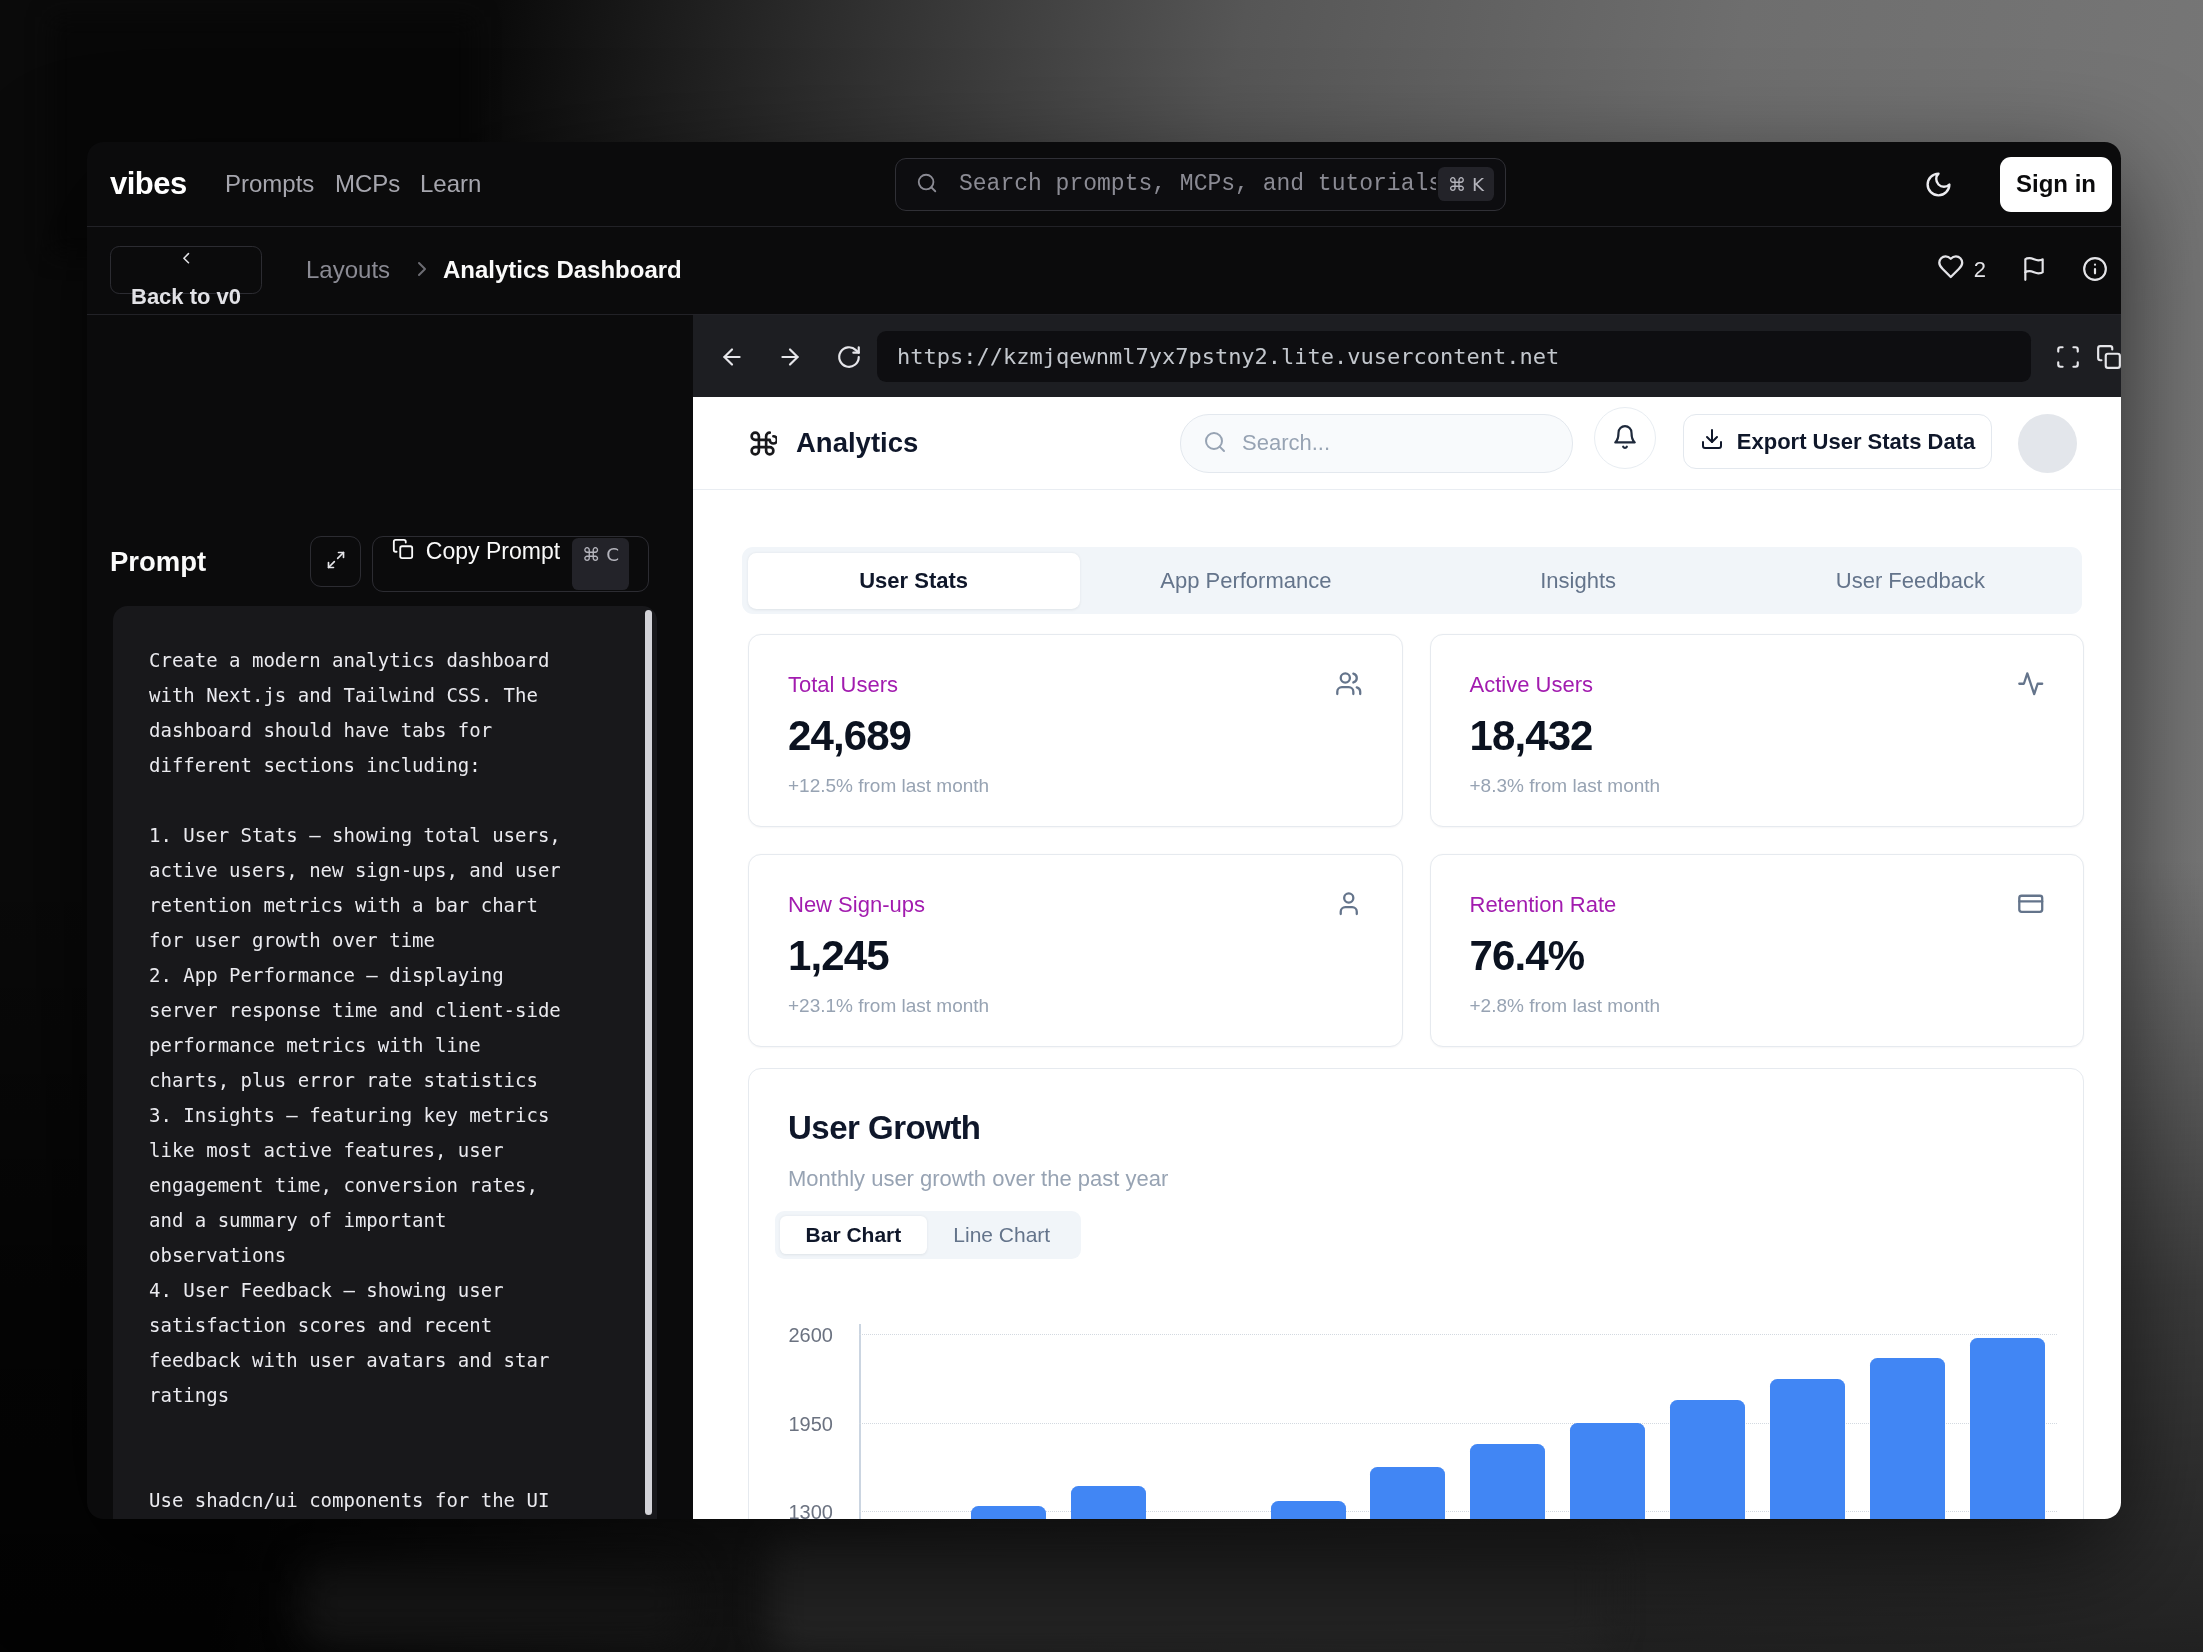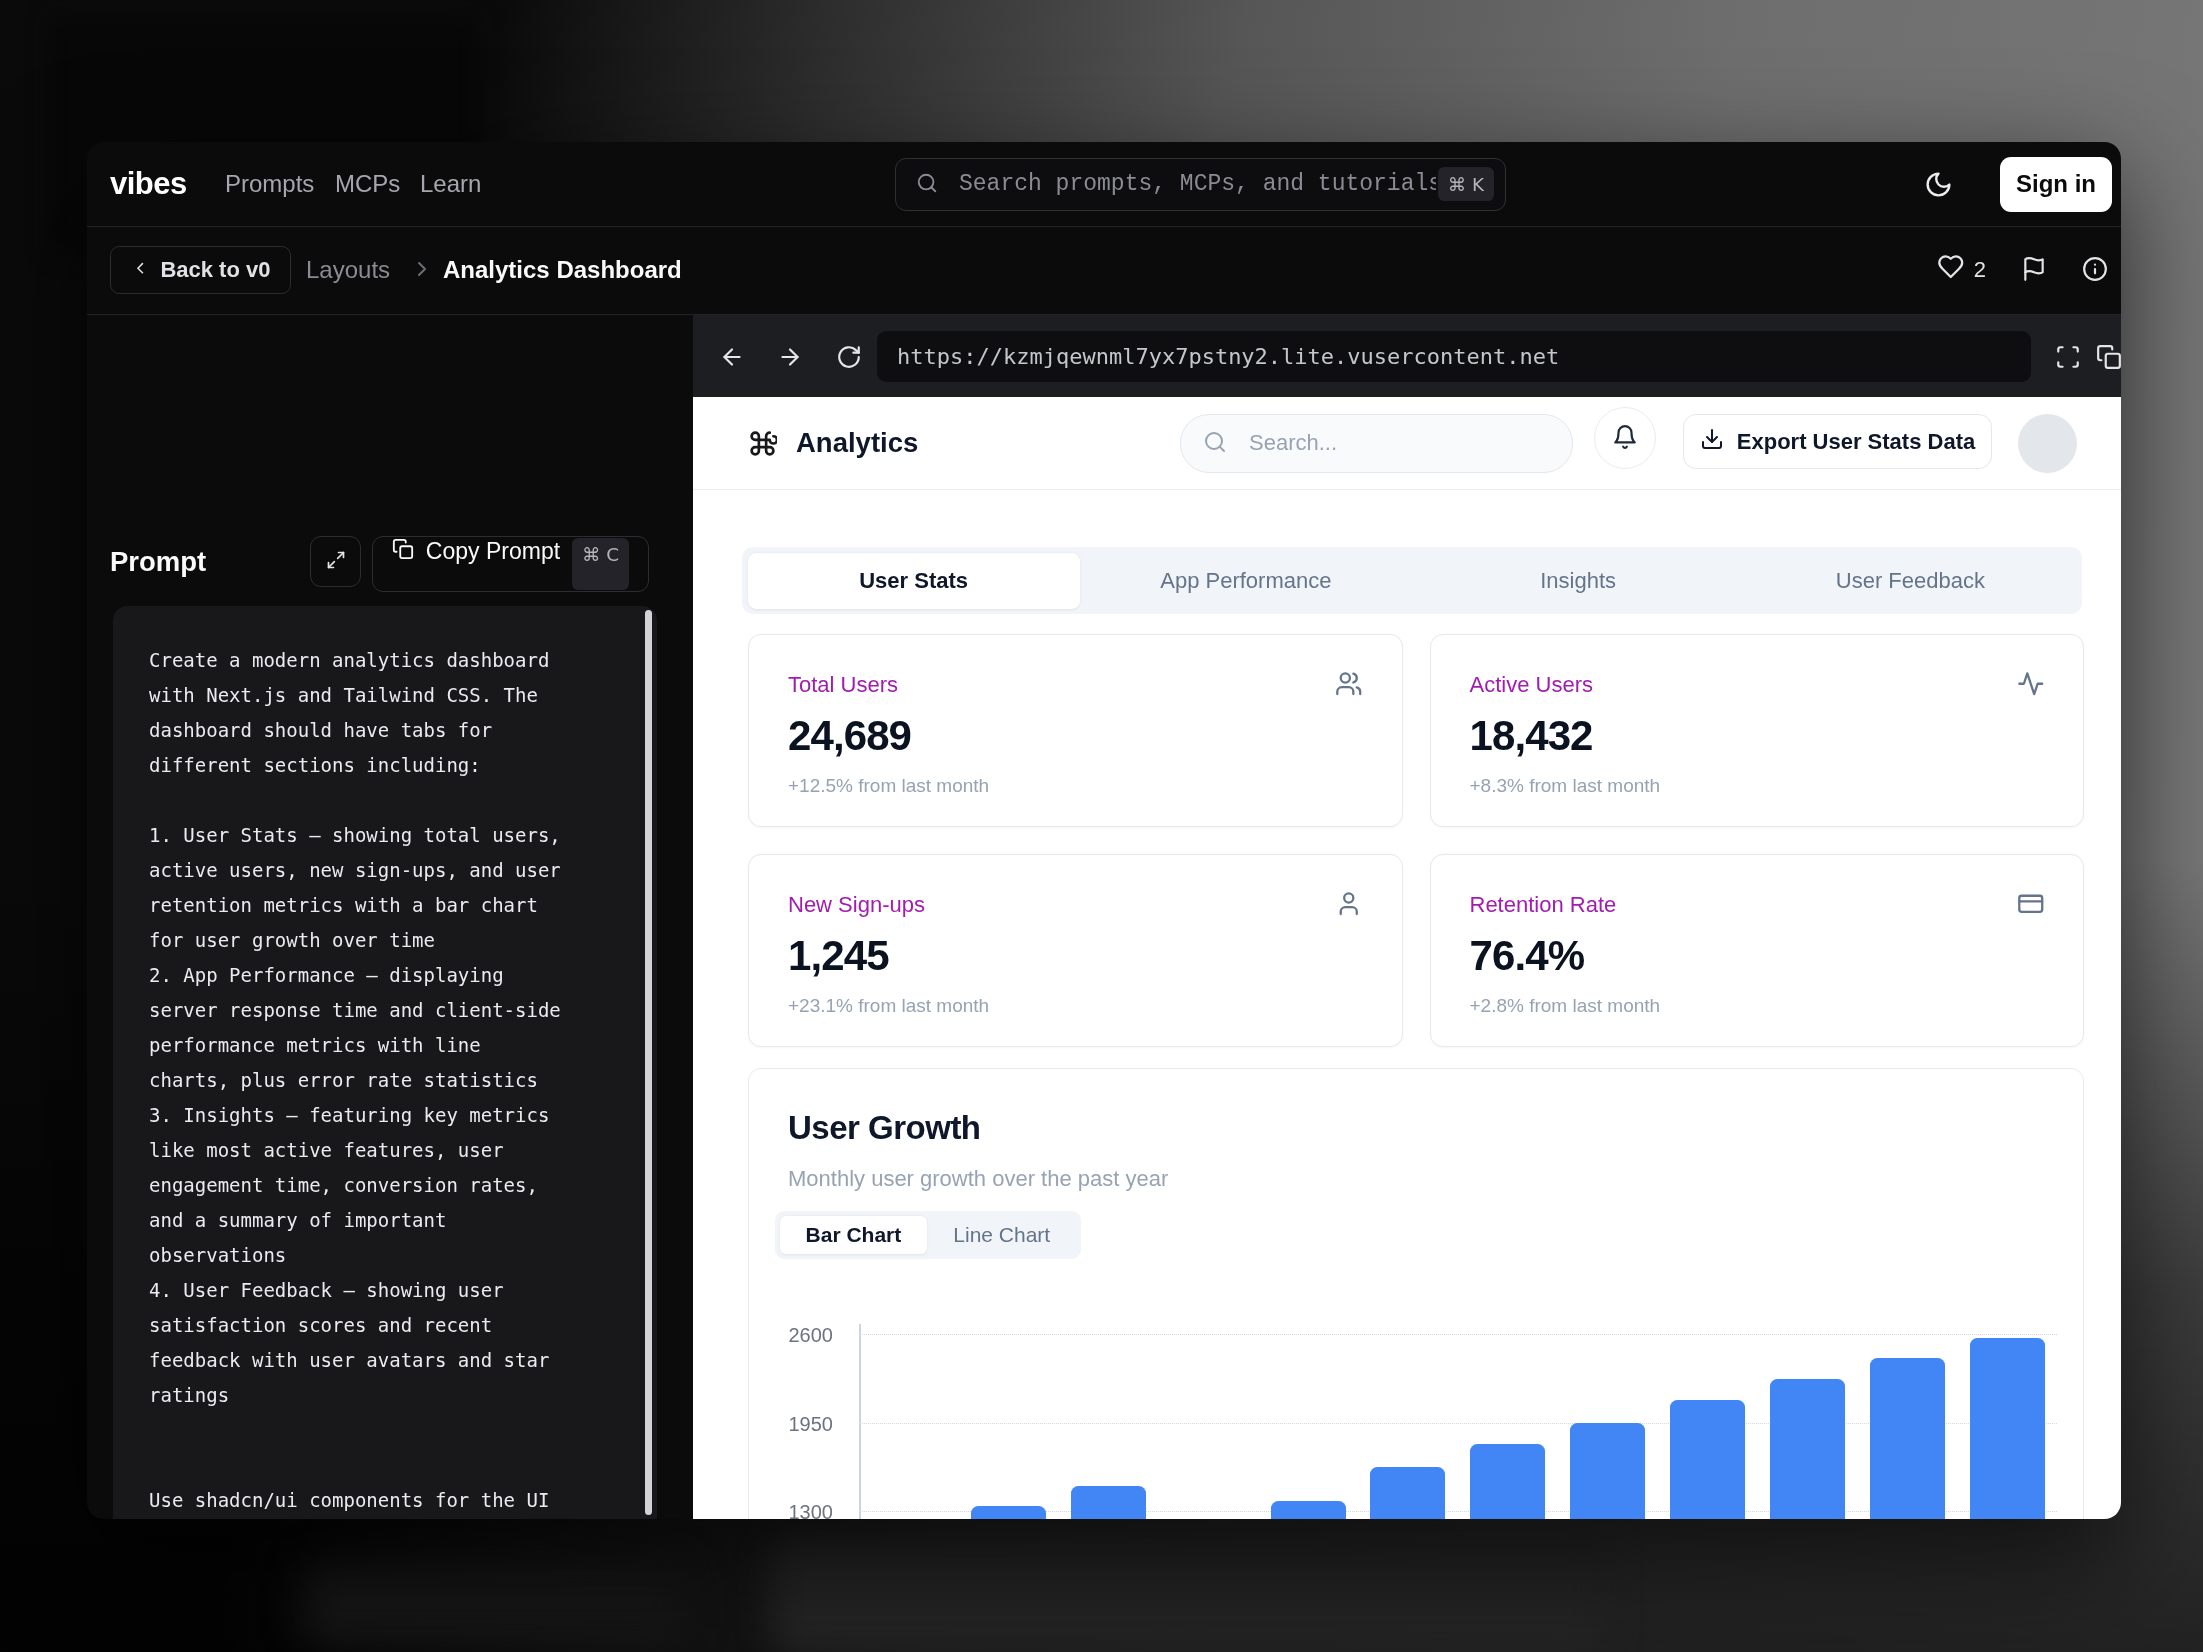--- a/index.html
+++ b/index.html
@@ -20,21 +20,21 @@
   .logo{position:absolute;left:23px;top:0;height:84px;line-height:84px;color:#fff;font-size:31px;font-weight:800;letter-spacing:-0.5px;}
   .navlink{position:absolute;top:0;height:84px;line-height:84px;color:#a6a6ae;font-size:24px;}
   .nav-search{position:absolute;left:808px;top:15.6px;width:611px;height:53px;background:#0d0d10;border:0.9px solid #303036;border-radius:11px;display:flex;align-items:center;box-sizing:border-box;padding:0 11px 0 20px;color:#8b8b94;}
   .nav-search input{flex:1;background:transparent;border:0;outline:0;color:#c6c6cd;font-size:23px;font-family:Liberation Mono, monospace;margin-left:19px;}
   .nav-search input::placeholder{color:#8b8b94;}
   .kbd{background:#232329;color:#b4b4bc;border-radius:6.4px;font-size:18.4px;padding:6.4px 10px;font-family:"DejaVu Sans",sans-serif;white-space:nowrap;}
   .moon{position:absolute;left:1837px;top:27.5px;color:#ececf0;}
   .signin{position:absolute;left:1913px;top:14.7px;width:112px;height:55px;background:#fff;color:#0b0b0c;border:0;border-radius:11px;font-size:24px;font-weight:600;font-family:"Liberation Sans",sans-serif;}
   
   .crumbbar{position:absolute;left:0;top:84px;width:100%;height:88px;border-bottom:0.9px solid #222227;}
-  .backbtn{position:absolute;left:23px;top:20px;height:48px;display:flex;align-items:center;gap:11px;padding:0 20px;border:0.9px solid #2c2c32;border-radius:9.2px;color:#e2e2e6;font-size:22px;font-weight:600;background:transparent;box-sizing:border-box;}
+  .backbtn{position:absolute;left:23px;top:20px;height:48px;display:flex;align-items:center;gap:11px;padding:0 20px;border:0.9px solid #2c2c32;border-radius:9.2px;color:#e2e2e6;font-size:22px;font-weight:600;background:transparent;box-sizing:border-box;flex-direction:column;}
   .crumb-sec{position:absolute;left:219px;top:0;height:88px;line-height:88px;color:#8b8b94;font-size:24px;}
   .crumb-chev{position:absolute;left:323px;top:31px;color:#6c6c73;}
   .crumb-page{position:absolute;left:356px;top:0;height:88px;line-height:88px;color:#fafafa;font-size:24px;font-weight:600;}
   .crumb-actions{position:absolute;right:13px;top:0;height:88px;display:flex;align-items:center;gap:35px;color:#e4e4e8;}
   .like{display:flex;align-items:center;gap:9.2px;font-size:22px;color:#e4e4e8;}
   
   .ppanel{position:absolute;left:0;top:173px;width:606px;bottom:0;}
   .ptitle{position:absolute;left:23px;top:221px;height:51px;line-height:51px;color:#fafafa;font-size:27.5px;font-weight:600;}
   .pbtn{position:absolute;top:221px;border:0.9px solid #2c2c32;border-radius:11px;background:transparent;color:#e6e6ea;box-sizing:border-box;}
   .expand{left:223px;width:51px;height:51px;}
@@ -47,21 +47,21 @@
   .preview{position:absolute;left:606px;top:173px;right:0;bottom:0;background:#1d1e22;}
   .chrome{position:absolute;left:0;top:0;width:100%;height:82px;color:#e6e6ea;}
   .chrome .nava{position:absolute;top:28.5px;}
   .urlbar{position:absolute;left:184px;top:15.6px;width:1154px;height:51px;background:#0e0e11;border-radius:9.2px;color:#c3c7cd;font-size:22px;font-family:"DejaVu Sans Mono",monospace;line-height:51px;padding-left:20px;box-sizing:border-box;white-space:nowrap;overflow:hidden;}
   
   .dash{position:absolute;left:0;top:82px;width:100%;height:1123px;background:#fff;color:#0f172a;}
   .dhead{position:absolute;left:0;top:0;width:100%;height:92px;border-bottom:0.9px solid #e9edf2;}
   .dlogo{position:absolute;left:55px;top:32px;color:#18181b;}
   .dtitle{position:absolute;left:103px;top:0;height:92px;line-height:92px;font-size:27.5px;font-weight:700;}
   .dsearch{position:absolute;left:487px;top:16.5px;width:393px;height:59px;border:0.9px solid #e3e8ee;background:#f8fafc;border-radius:29px;display:flex;align-items:center;padding:0 22px;box-sizing:border-box;color:#97a3b3;}
-  .dsearch input{flex:1;background:transparent;border:0;outline:0;font-size:22px;color:#737373;margin-left:20px;font-family:"Liberation Sans",sans-serif;}
+  .dsearch input{flex:1;background:transparent;border:0;outline:0;font-size:22px;color:#737373;margin-left:13px;font-family:"Liberation Sans",sans-serif;}
   .dsearch input::placeholder{color:#97a3b3;}
   .bell{position:absolute;left:901px;top:10px;width:62px;height:62px;border:0.9px solid #e8edf2;border-radius:50%;background:#fff;color:#1e293b;display:flex;align-items:center;justify-content:center;box-sizing:border-box;}
   .export{position:absolute;left:990px;top:17.4px;width:309px;height:55px;border:0.9px solid #e3e8ee;background:#fff;border-radius:13px;display:flex;align-items:center;justify-content:center;gap:13px;font-size:22px;font-weight:600;color:#0f172a;font-family:"Liberation Sans",sans-serif;}
   .avatar{position:absolute;left:1325px;top:16.5px;width:59px;height:59px;border-radius:50%;background:#e3e6eb;}
   .tabs{position:absolute;left:49px;top:150px;width:1340px;height:67px;background:#f1f5f9;border-radius:11px;box-sizing:border-box;padding:5.5px;display:grid;grid-template-columns:repeat(4,1fr);}
   .tab{display:flex;align-items:center;justify-content:center;font-size:22px;font-weight:500;color:#64748b;border-radius:8.3px;cursor:pointer;}
   .tab.active{background:#fff;color:#0f172a;font-weight:600;box-shadow:0 0.9px 2.8px rgba(15,23,42,.08);}
   .cardrow{position:absolute;left:55px;width:1336px;display:grid;grid-template-columns:1fr 1fr;gap:27px;}
   .row1{top:237px;} .row2{top:457px;}
   .card{position:relative;height:193px;border:0.9px solid #e6eaef;border-radius:13px;background:#fff;box-shadow:0 0.9px 1.8px rgba(16,24,40,.04);box-sizing:border-box;}

